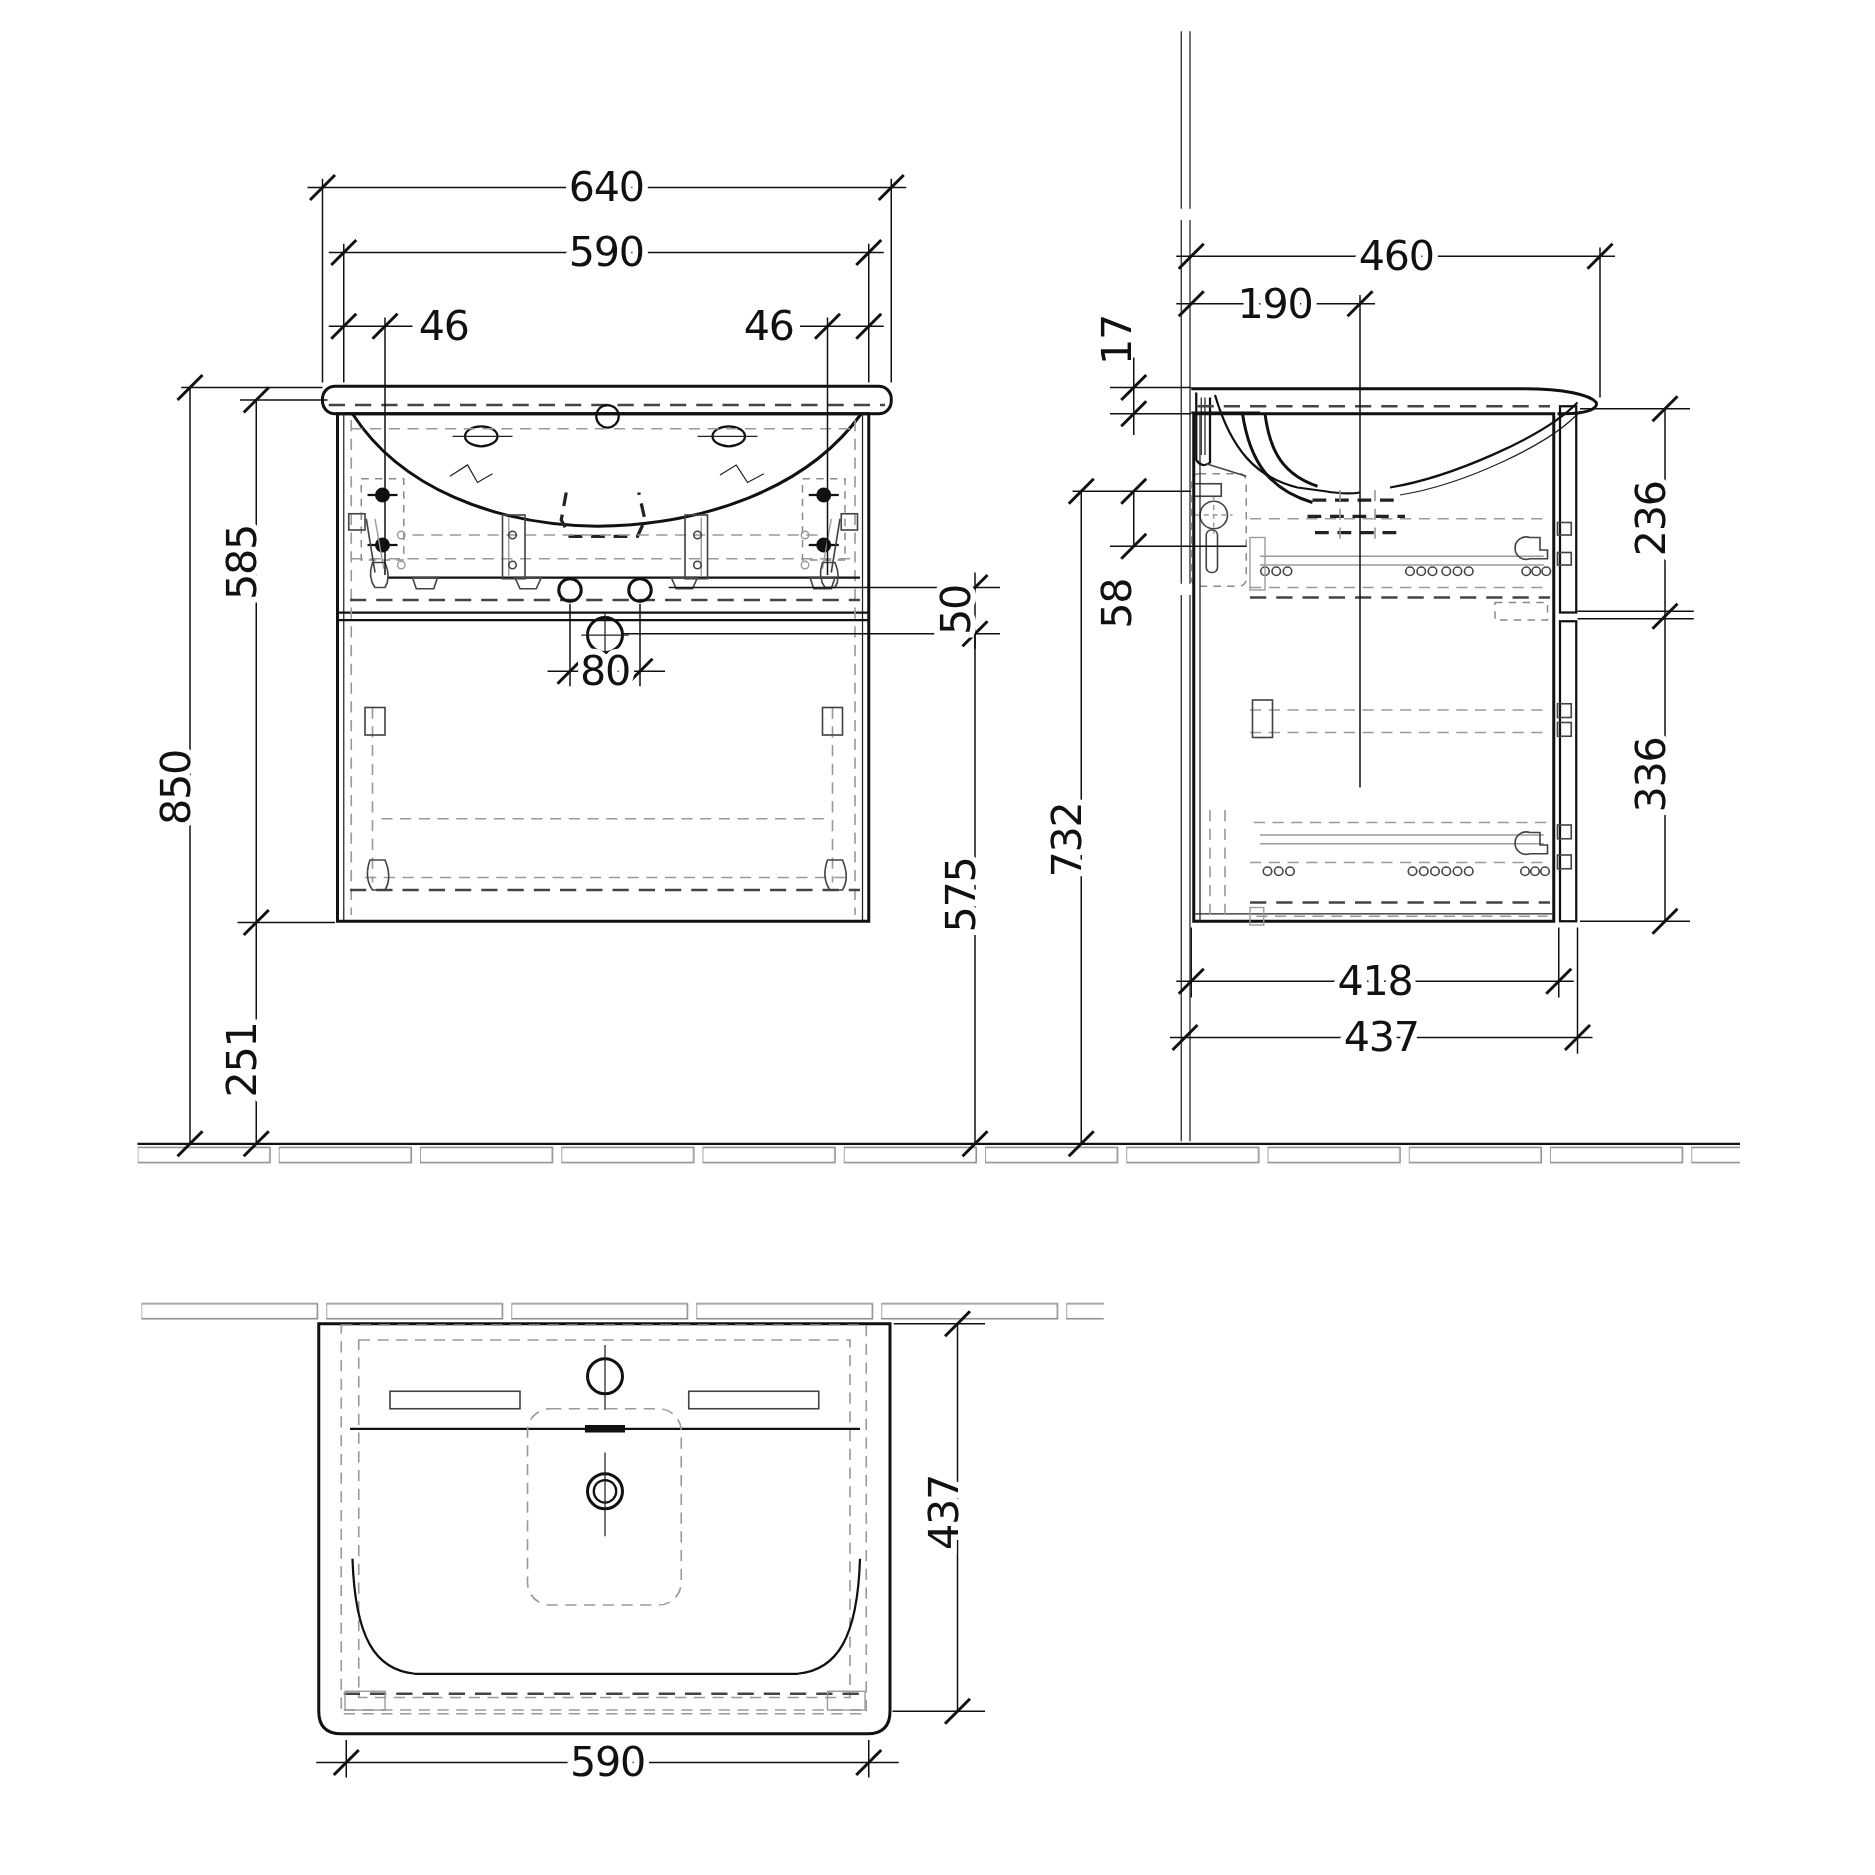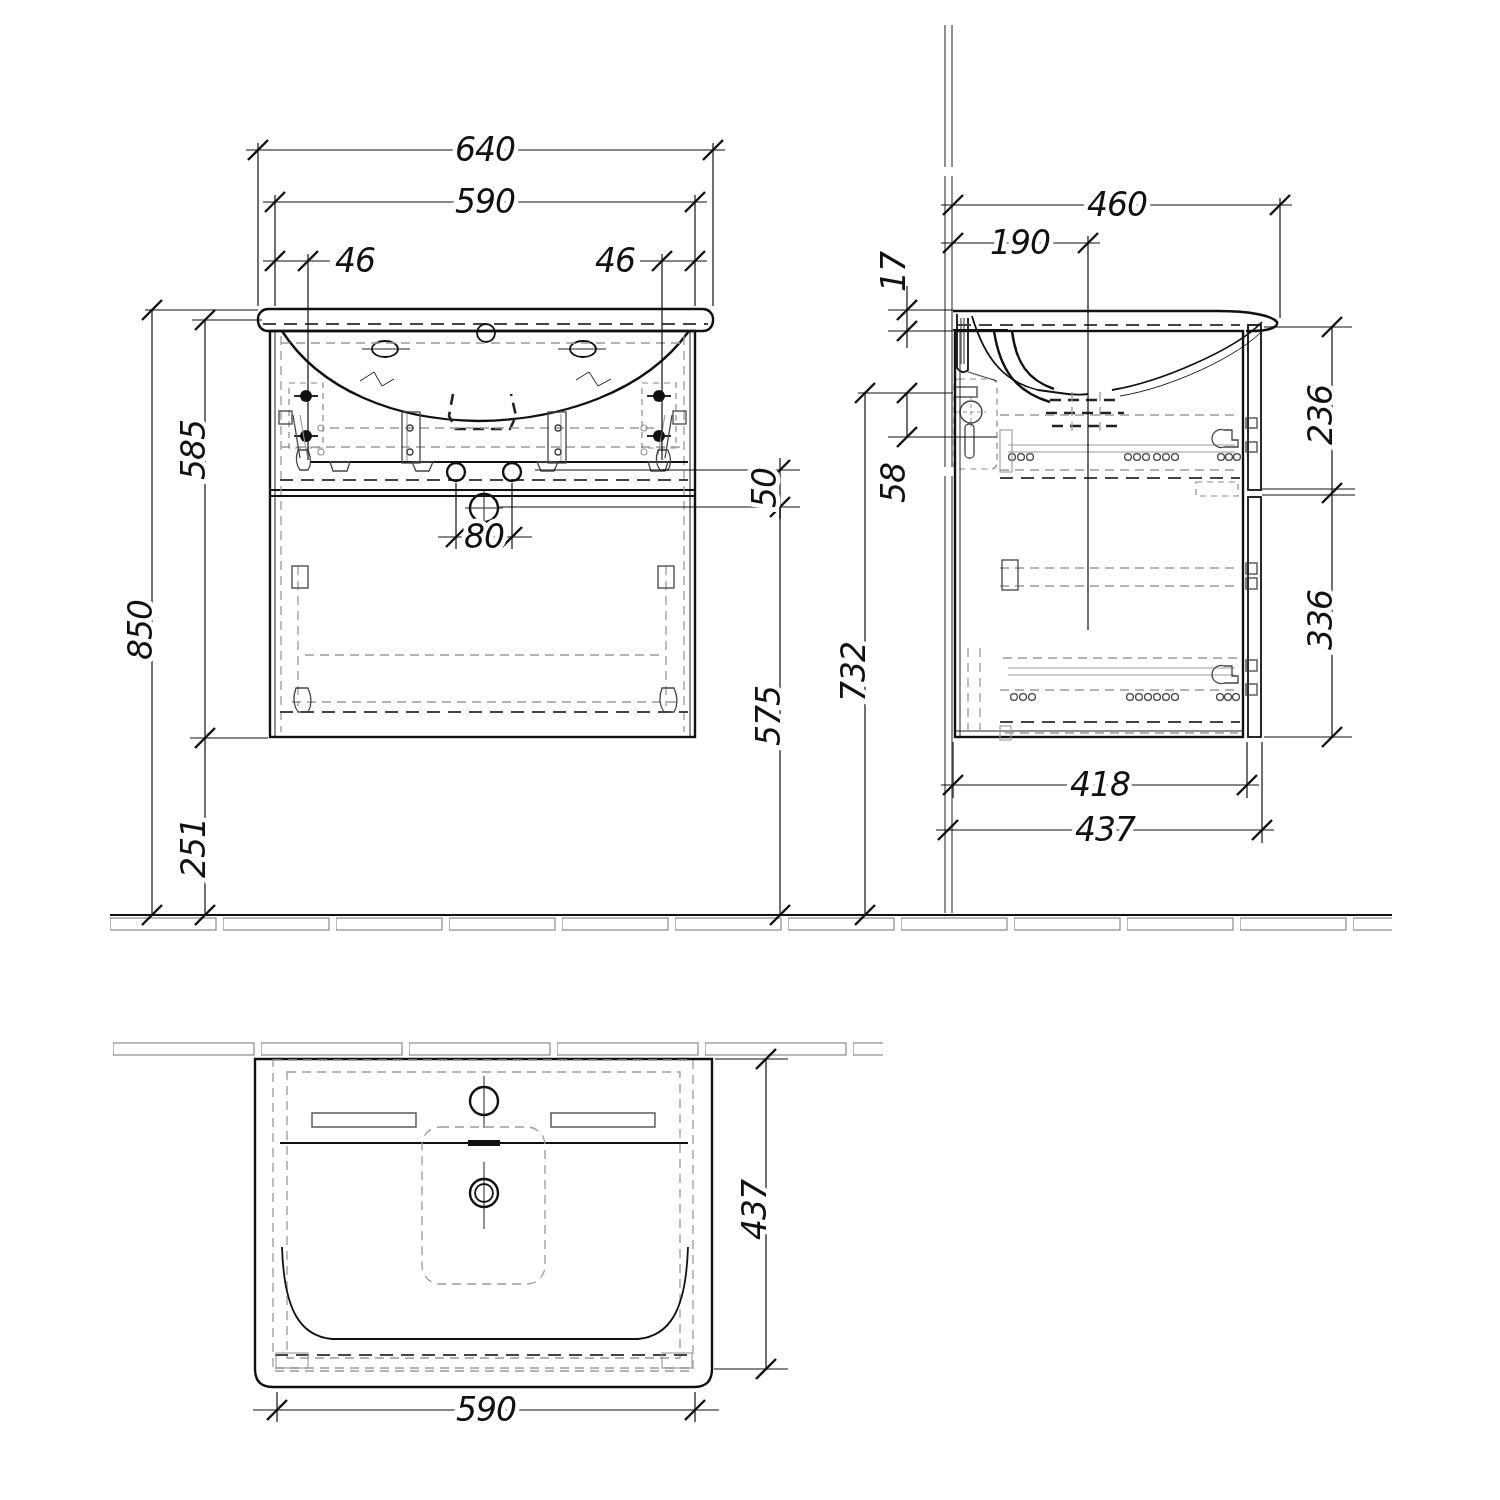--- a/index.html
+++ b/index.html
@@ -1,16 +1,16 @@
 <!DOCTYPE html>
 <html><head>
 <meta charset="utf-8">
 <style>
   html,body{margin:0;padding:0;background:#ffffff;}
-  .stage{width:1500px;height:1500px;background:#fff;position:relative;font-family:"DejaVu Sans",sans-serif;font-style:italic;}
+  .stage{width:1500px;height:1500px;background:#fff;position:relative;font-family:"DejaVu Sans",sans-serif;}
   svg{display:block;}
   svg text{
     font-family:"DejaVu Sans",sans-serif;
     font-size:33px;
     fill:#111;
     paint-order:stroke;
     stroke:#ffffff;
     stroke-width:9px;
     letter-spacing:-1px;
   }

